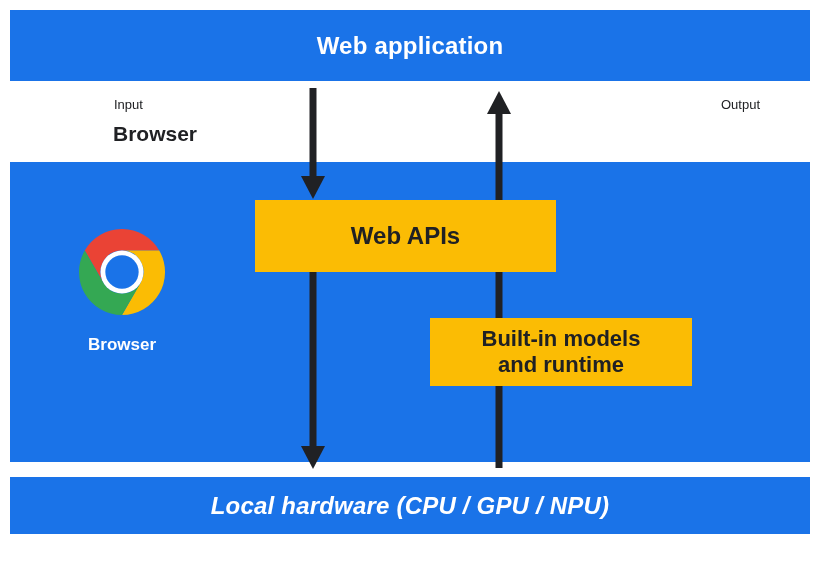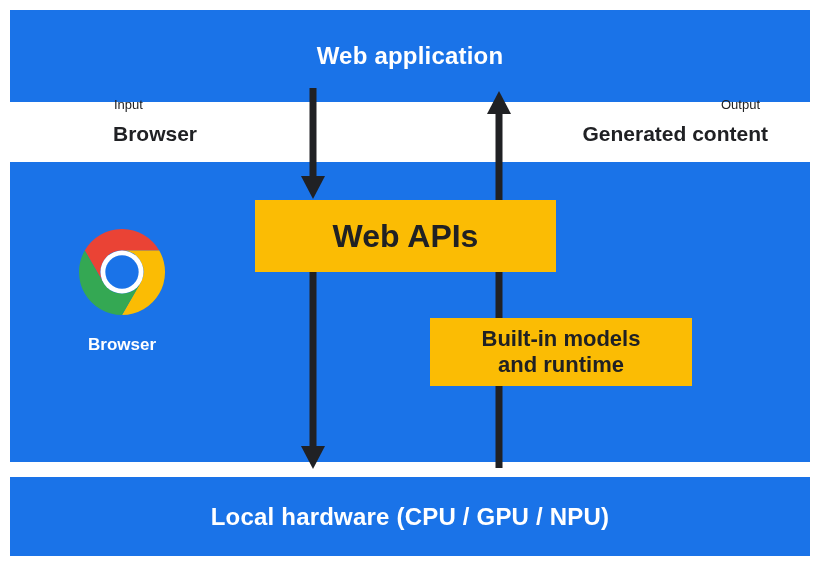--- a/index.html
+++ b/index.html
@@ -18,22 +18,22 @@
   .bar {
     position: absolute;
     left: 10px;
     width: 800px;
     background: var(--blue);
     display: flex;
     align-items: center;
     justify-content: center;
     z-index: 1;
   }
-  .top-bar { top: 10px; height: 92px; }
-  .bottom-bar { top: 477px; height: 79px; }
+  .top-bar { top: 10px; height: 71px; }
+  .bottom-bar { top: 477px; height: 57px; font-style: italic; }
   .bar-label {
     color: #ffffff;
     font-weight: bold;
     font-size: 24px;
     letter-spacing: 0.2px;
   }
   .mid-panel {
     position: absolute;
     left: 10px;
     top: 162px;
@@ -72,21 +72,21 @@
     background: var(--yellow);
     z-index: 3;
     display: flex;
     flex-direction: column;
     align-items: center;
     justify-content: center;
   }
   .box-label {
     color: var(--dark);
     font-weight: bold;
-    font-size: 32px;
+    font-size: 24px;
     text-align: center;
     line-height: 1.2;
   }
   .builtin-box .box-label { font-size: 22px; }
   .io-caption {
     position: absolute;
     color: var(--dark);
     font-size: 13px;
     z-index: 2;
     white-space: nowrap;
@@ -126,21 +126,20 @@
 
 <div class="canvas">
 
   <div class="bar top-bar">
     <span class="bar-label">Web application</span>
   </div>
 
   <span class="io-caption input-caption">Input</span>
   <span class="io-label input-label">Browser</span>
   <span class="io-caption output-caption">Output</span>
-  <span class="io-label output-label">Generated content</span>
 
   <div class="mid-panel"></div>
 
   <svg class="arrows" width="820" height="566" aria-hidden="true">
     <g>
       <line x1="313" y1="88" x2="313" y2="178"></line>
       <polygon points="301,176 325,176 313,199"></polygon>
       <line x1="313" y1="272" x2="313" y2="448"></line>
       <polygon points="301,446 325,446 313,469"></polygon>
     </g>

